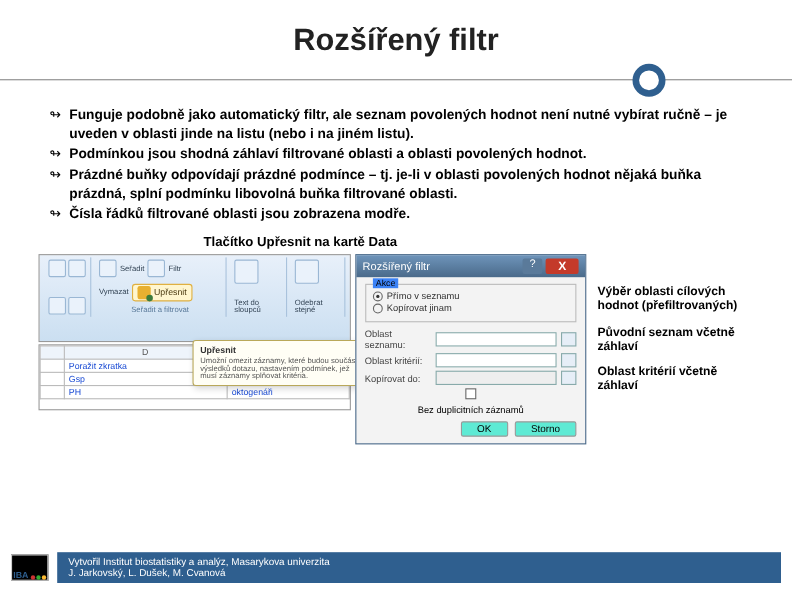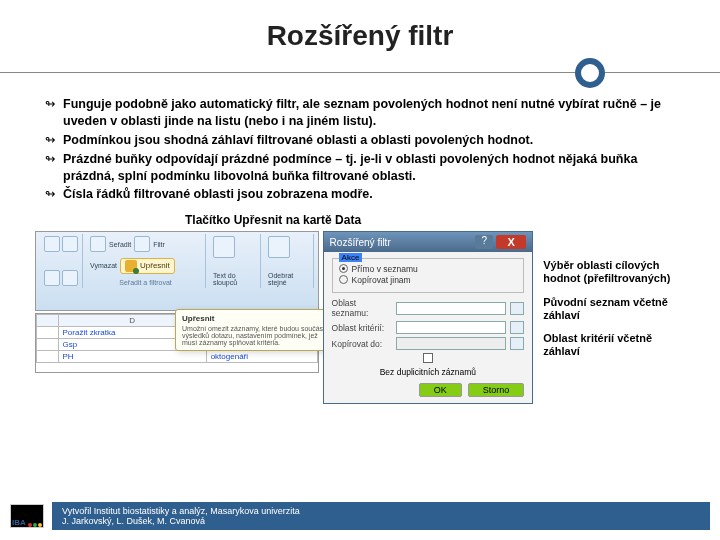--- a/index.html
+++ b/index.html
@@ -35,31 +35,31 @@
   .tooltip { position: absolute; left: 140px; top: 78px; width: 160px; background: #fffef5; border: 1px solid #b9a85a; border-radius: 3px; padding: 4px 6px; font-size: 7px; color: #555; box-shadow: 2px 2px 6px rgba(0,0,0,0.15); }
   .tooltip .tt-hd { font-weight: 700; color: #333; font-size: 8px; margin-bottom: 2px; }
   .dialog { width: 230px; border: 1px solid #4a6a8a; background: #f3f3f3; font-size: 9px; position: relative; }
   .dlg-title { background: linear-gradient(#6e94ba, #4a6a8a); color: #fff; padding: 3px 6px; display: flex; justify-content: space-between; align-items: center; font-size: 10px; }
   .dlg-close { background: #c43a2a; color: #fff; width: 30px; text-align: center; border-radius: 2px; font-weight: 700; font-size: 11px; line-height: 14px; }
   .dlg-help { background: #5a7a9a; color: #fff; width: 18px; text-align: center; border-radius: 2px; font-size: 10px; margin-right: 3px; }
   .dlg-right { display: flex; }
   .dlg-body { padding: 6px 8px; }
   .dlg-group { border: 1px solid #bbb; padding: 4px 6px 6px 6px; margin-bottom: 5px; position: relative; }
   .dlg-group-lbl { position: absolute; top: -6px; left: 6px; background: #3b82f6; padding: 0 3px; font-size: 8px; }
-  .radio-row { display: flex; align-items: flex-start; gap: 4px; margin: 1px 0; font-size: 8.5px; color: #333; }
+  .radio-row { display: flex; align-items: flex-end; gap: 4px; margin: 1px 0; font-size: 8.5px; color: #333; }
   .radio { width: 9px; height: 9px; border: 1px solid #666; border-radius: 50%; position: relative; }
   .radio.checked::after { content: ""; position: absolute; left: 2px; top: 2px; width: 3px; height: 3px; background: #333; border-radius: 50%; }
   .field-row { display: flex; align-items: center; gap: 4px; margin: 3px 0; }
   .field-row label { width: 60px; font-size: 8.5px; color: #444; }
   .field-row .inp { flex: 1; height: 13px; background: #fff; border: 1px solid #8aa; }
   .field-row .pick { width: 14px; height: 13px; background: #e6eef7; border: 1px solid #8aa; }
   .chk-row { display: flex; align-items: center; gap: 4px; margin: 2px 0 6px 0; font-size: 8.5px; flex-direction: column; }
   .chk { width: 10px; height: 10px; border: 1px solid #666; background: #fff; }
   .dlg-btns { display: flex; justify-content: flex-end; gap: 6px; }
-  .dlg-btn { background: #84cc16; border: 1px solid #999; padding: 1px 14px; font-size: 9px; border-radius: 2px; }
+  .dlg-btn { background: #5eead4; border: 1px solid #999; padding: 1px 14px; font-size: 9px; border-radius: 2px; }
   .annot-col { display: flex; flex-direction: column; gap: 10px; margin-left: 6px; font-size: 11px; font-weight: 700; line-height: 1.2; width: 155px; padding-top: 28px; }
   .footer { position: absolute; left: 0; right: 0; bottom: 10px; display: flex; align-items: center; gap: 8px; padding: 0 10px; }
   .footer-bar { flex: 1; background: #2F5F8F; color: #fff; font-size: 9px; padding: 4px 10px; }
   .logo { width: 34px; height: 24px; background: #000000; border: 1px solid #ccc; display: flex; align-items: flex-end; justify-content: center; font-size: 8px; font-weight: 700; color: #2F5F8F; }
   .dots { display: inline-flex; gap: 1px; margin-left: 2px; }
   .dot { width: 4px; height: 4px; border-radius: 50%; }
 </style>
 </head>
 <body>
 

